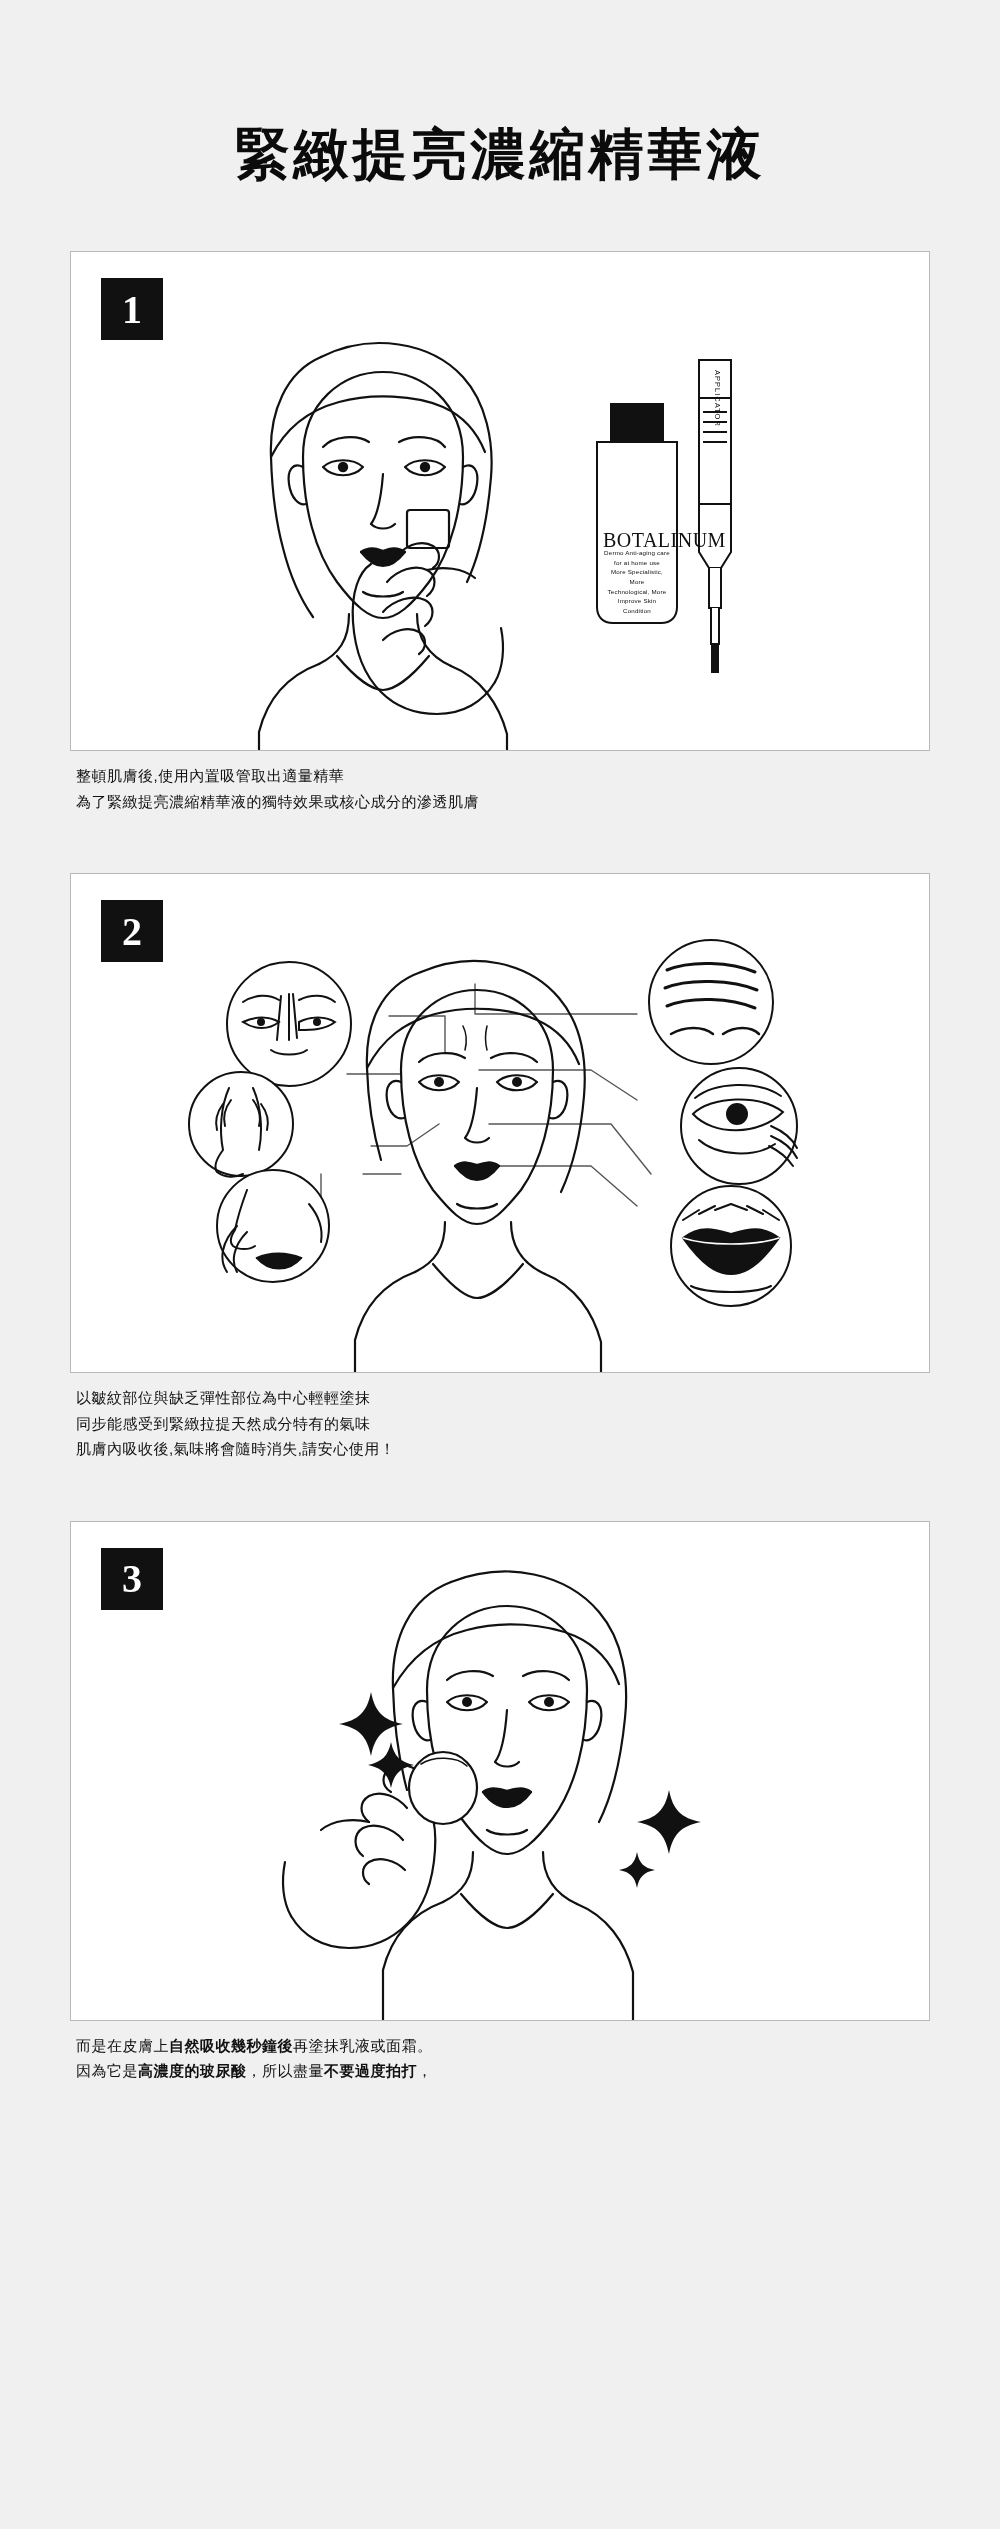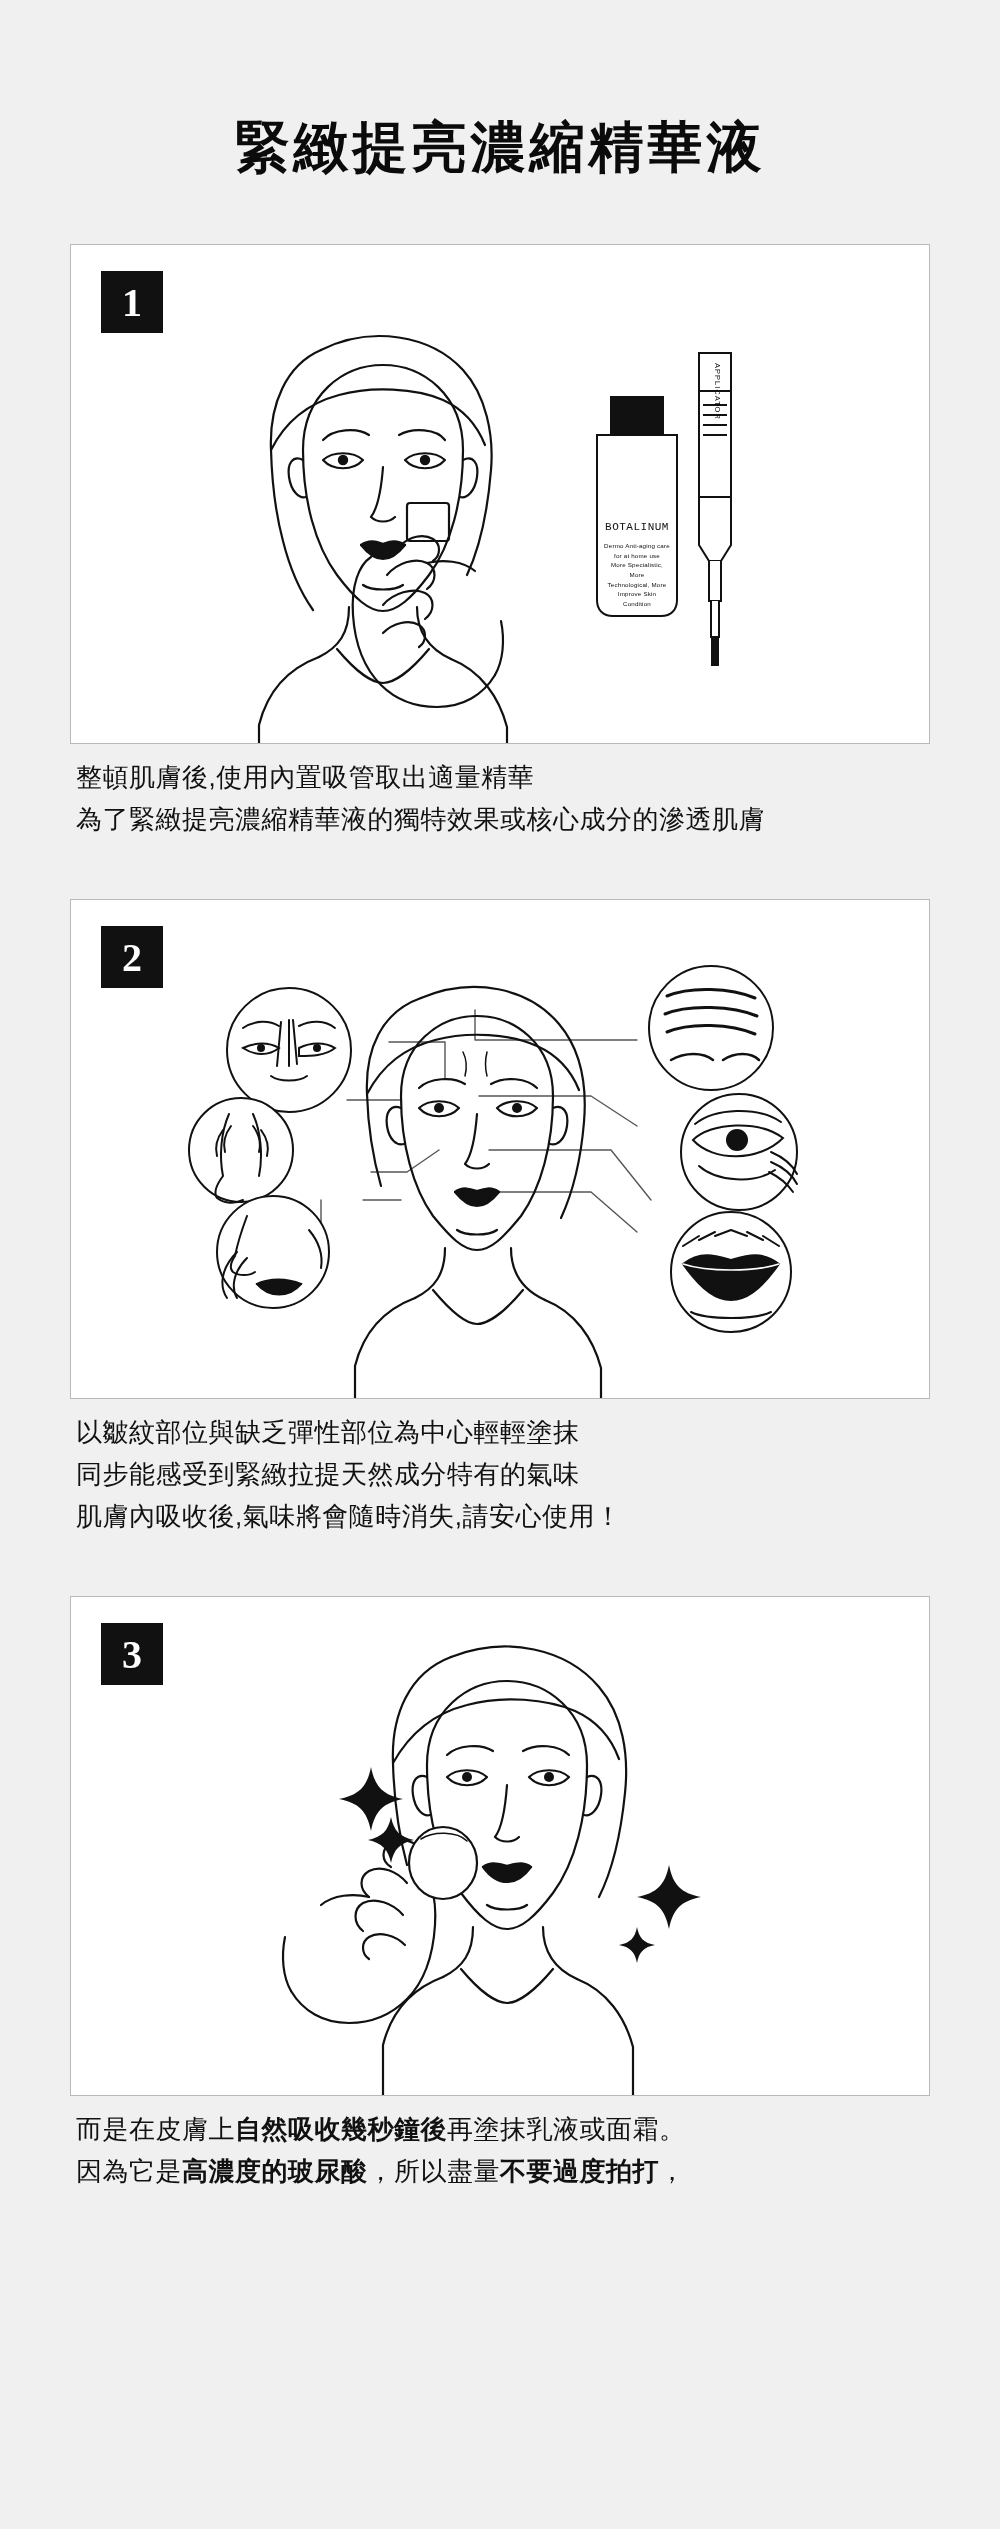--- a/index.html
+++ b/index.html
@@ -13,21 +13,21 @@
     height: 2529px;
     font-family: "Liberation Sans", sans-serif;
     color: #111;
     overflow: hidden;
   }
   .page {
     width: 1000px;
     height: 2529px;
     background: #f0f0f0;
     position: relative;
-    padding: 0 70px;
+    padding: 7px 70px;
   }
   
   .title-block {
     padding-top: 110px;
     text-align: center;
     letter-spacing: 2px;
   }
   .title-line {
     font-size: 55px;
     font-weight: bold;
@@ -67,40 +67,40 @@
   }
   .art {
     position: absolute;
     inset: 0;
   }
   .caption {
     padding: 14px 6px 0 6px;
   }
   .caption p {
     margin: 0 0 3px 0;
-    font-size: 26px;
+    font-size: 15px;
     line-height: 1.5;
     letter-spacing: 0.5px;
     color: #111;
   }
   .caption p.bold {
     font-weight: normal;
   }
   .caption .b { font-weight: bold; }
 
   
   .bottle-label {
     position: absolute;
     text-align: center;
     color: #111;
     line-height: 1.25;
   }
   .bottle-brand {
-    font-family: Liberation Mono, monospace;
-    font-size: 11px;
+    font-family: Liberation Serif, serif;
+    font-size: 20px;
     letter-spacing: 0.5px;
   }
   .bottle-sub {
     font-size: 6.2px;
     line-height: 1.55;
     letter-spacing: 0.2px;
   }
   .applicator-text {
     position: absolute;
     font-size: 7.5px;

